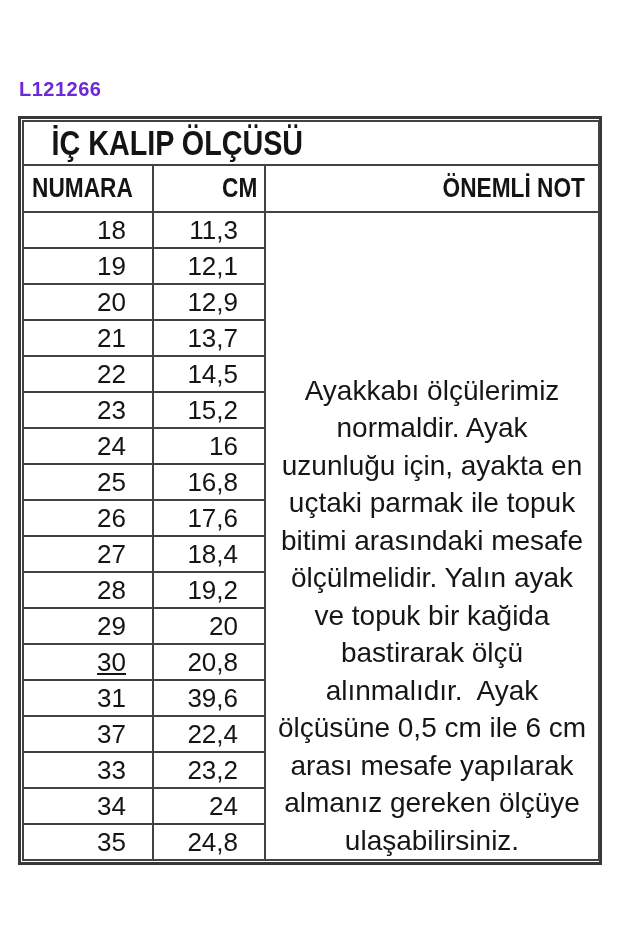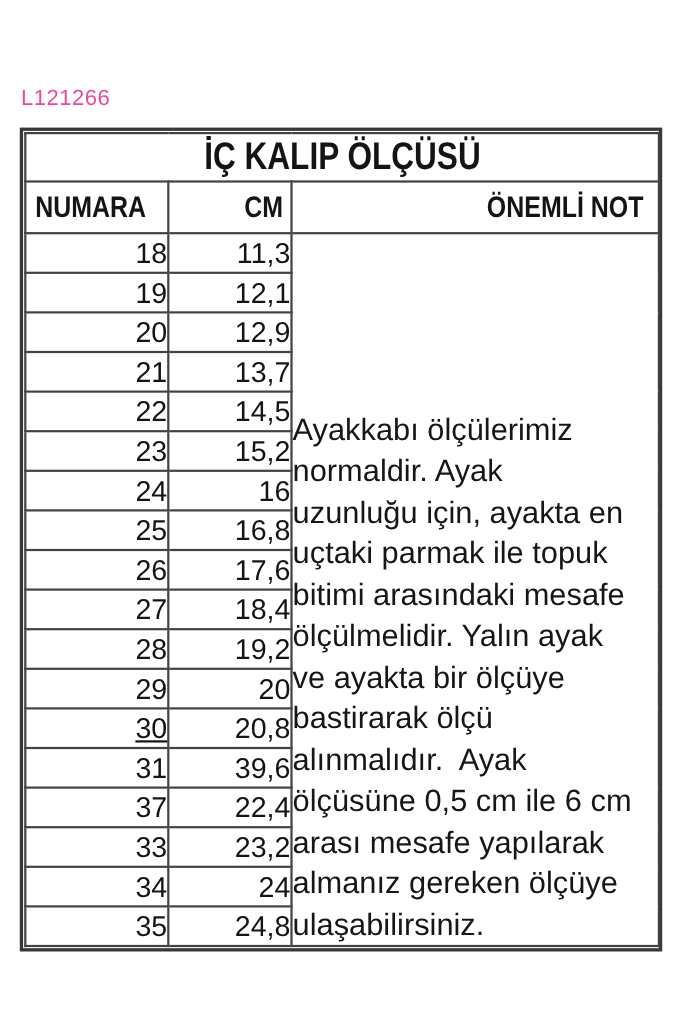--- a/index.html
+++ b/index.html
@@ -13,23 +13,23 @@
     height: 931px;
     font-family: "Liberation Sans", "DejaVu Sans", sans-serif;
     color: #141414;
     overflow: hidden;
   }
   .product-code {
     position: absolute;
     left: 19px;
     top: 78px;
     font-size: 20px;
-    font-weight: normal;
+    font-weight: bold;
     letter-spacing: 0.5px;
-    color: #ec4899;
+    color: #6d28d9;
   }
   .table-frame {
     position: absolute;
     left: 18px;
     top: 116px;
     width: 584px;
     box-sizing: border-box;
     border: 3px solid #383838;
     padding: 1px;
     background: #ffffff;
@@ -39,21 +39,21 @@
     border-collapse: collapse;
     table-layout: fixed;
   }
   table.size-table td, table.size-table th {
     border: 2px solid #424242;
     padding: 0;
     background: #ffffff;
   }
   tr.title-row td {
     height: 42px;
-    text-align: center;
+    text-align: left;
     vertical-align: middle;
   }
   .title-text {
     display: inline-block;
     font-size: 35px;
     font-weight: bold;
     transform: scaleX(0.82);
     transform-origin: center center;
     white-space: pre;
   }
@@ -78,32 +78,33 @@
     text-align: center;
     margin-left: 28px;
   }
   th.col-note .header-text {
     transform-origin: center center;
   }
   tr.data-row td.num {
     height: 34px;
     font-size: 26px;
     text-align: right;
-    padding-right: 0;
+    padding-right: 26px;
     vertical-align: middle;
     white-space: pre;
   }
   td.underlined {
     text-decoration: underline;
   }
   td.note-cell {
     vertical-align: bottom;
     padding-bottom: 5px;
   }
   .note-line {
+    text-align: center;
     font-size: 28px;
     line-height: 37.5px;
     white-space: pre;
     color: #161616;
   }
 </style>
 </head>
 <body>
 
 <div class="product-code">L121266</div>
@@ -135,21 +136,21 @@
     <tr class="data-row">
       <td class="num">18</td>
       <td class="num">11,3</td>
       <td class="note-cell" rowspan="18">
         <div class="note-line">Ayakkabı ölçülerimiz</div>
         <div class="note-line">normaldir. Ayak</div>
         <div class="note-line">uzunluğu için, ayakta en</div>
         <div class="note-line">uçtaki parmak ile topuk</div>
         <div class="note-line">bitimi arasındaki mesafe</div>
         <div class="note-line">ölçülmelidir. Yalın ayak</div>
-        <div class="note-line">ve ayakta bir ölçüye</div>
+        <div class="note-line">ve topuk bir kağida</div>
         <div class="note-line">bastirarak ölçü</div>
         <div class="note-line">alınmalıdır.  Ayak</div>
         <div class="note-line">ölçüsüne 0,5 cm ile 6 cm</div>
         <div class="note-line">arası mesafe yapılarak</div>
         <div class="note-line">almanız gereken ölçüye</div>
         <div class="note-line">ulaşabilirsiniz.</div>
       </td>
     </tr>
     <tr class="data-row">
       <td class="num">19</td>

